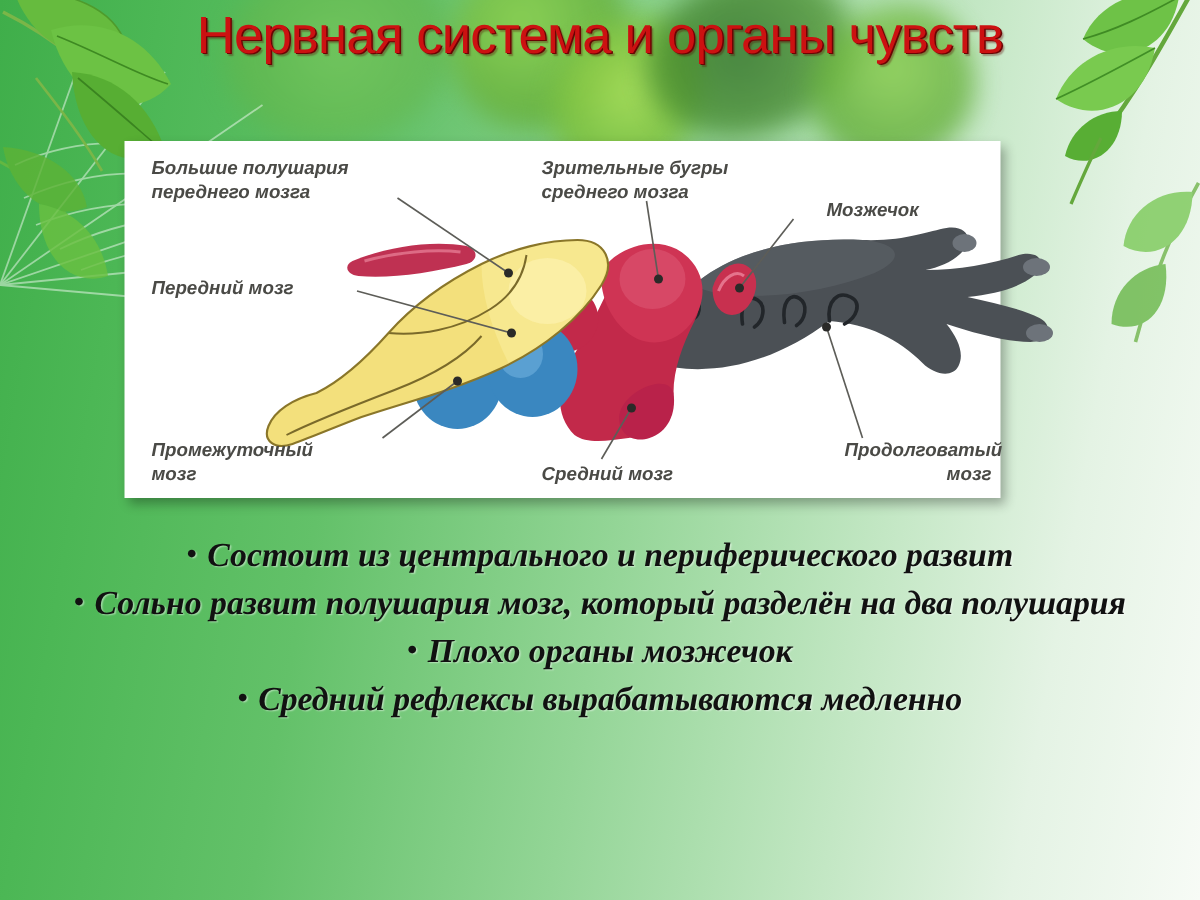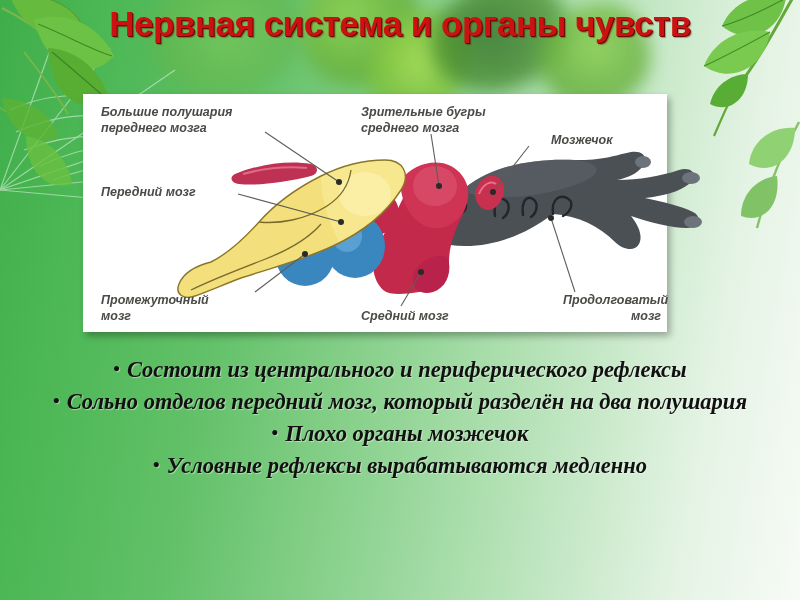--- a/index.html
+++ b/index.html
@@ -65,21 +65,21 @@
   .sprig-bl { left: -8px; top: 96px; width: 120px; height: 120px; opacity: .95; }
   .sprig-br { right: -6px; top: 120px; width: 95px; height: 150px; opacity: .9; }
 
   
   #title {
     position: absolute;
     left: 0; top: 4px;
     width: 800px;
     text-align: center;
     font-family: "Liberation Sans", sans-serif;
-    font-weight: bold;
+    font-weight: normal;
     font-size: 35px;
     letter-spacing: -0.5px;
     color: #cc1111;
     text-shadow: 1px 1px 0 #6b0404, 2px 2px 1px rgba(90,0,0,.35);
     white-space: nowrap;
   }
 
   
   #figure-panel {
     position: absolute;
@@ -322,19 +322,19 @@
       <text class="fig-label" x="18" y="226">мозг</text>
 
       <text class="fig-label" x="278" y="226">Средний мозг</text>
 
       <text class="fig-label" x="480" y="210">Продолговатый</text>
       <text class="fig-label" x="578" y="226" text-anchor="end">мозг</text>
     </svg>
   </div>
 
   <div id="bullets">
-    <span class="bullet-line"><span class="dot">•</span><span>Состоит из центрального и периферического рефлексы</span></span>
-    <span class="bullet-line"><span class="dot">•</span><span>Сольно отделов передний мозг, который разделён на два полушария</span></span>
+    <span class="bullet-line"><span class="dot">•</span><span>Состоит из центрального и периферического развит</span></span>
+    <span class="bullet-line"><span class="dot">•</span><span>Сольно развит полушария мозг, который разделён на два полушария</span></span>
     <span class="bullet-line"><span class="dot">•</span><span>Плохо органы мозжечок</span></span>
-    <span class="bullet-line"><span class="dot">•</span><span>Условные рефлексы вырабатываются медленно</span></span>
+    <span class="bullet-line"><span class="dot">•</span><span>Средний рефлексы вырабатываются медленно</span></span>
   </div>
 
 </div>
 
 </body></html>

